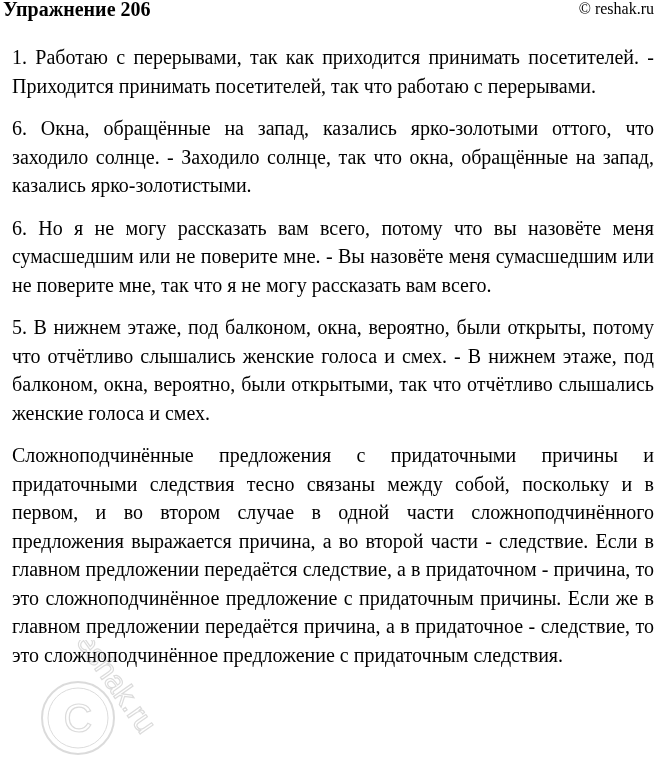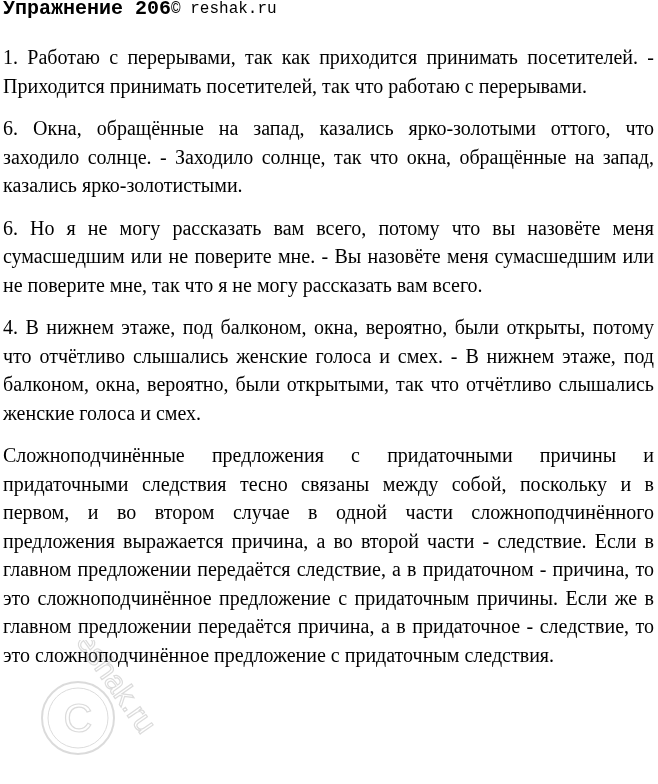--- a/index.html
+++ b/index.html
@@ -3,25 +3,25 @@
 <meta charset="utf-8">
 <style>
   html, body { margin: 0; padding: 0; background: #ffffff; }
   body {
     width: 658px; height: 784px; overflow: hidden; position: relative;
     font-family: "Liberation Serif", "DejaVu Serif", serif;
     color: #000000;
   }
   .header {
     position: absolute; left: 3px; right: 4px; top: 0px; height: 28px;
-    display: flex; justify-content: flex-start; align-items: flex-start; font-family: Liberation Mono, monospace;
+    display: flex; justify-content: space-between; align-items: flex-start;
   }
   .title { font-weight: bold; font-size: 20px; line-height: 20px; margin-top: -1px; }
   .copyright { font-size: 16px; line-height: 20px; margin-top: -1px; }
-  .content { position: absolute; left: 3px; right: 4px; top: 43px; }
+  .content { position: absolute; left: 12px; right: 4px; top: 43px; }
   p {
     margin: 0 0 14px 0;
     font-size: 20px; line-height: 28.5px;
     text-align: justify; text-align-last: left;
     hyphens: none;
   }
   p.last { margin-bottom: 8px; }
   .watermark {
     position: absolute; left: 30px; top: 640px; width: 140px; height: 130px;
     pointer-events: none; opacity: 0.35;
@@ -33,21 +33,21 @@
 
 <div class="header">
   <div class="title">Упражнение 206</div>
   <div class="copyright">© reshak.ru</div>
 </div>
 
 <div class="content">
   <p>1. Работаю с перерывами, так как приходится принимать посетителей. - Приходится принимать посетителей, так что работаю с перерывами.</p>
   <p>6. Окна, обращённые на запад, казались ярко-золотыми оттого, что заходило солнце. - Заходило солнце, так что окна, обращённые на запад, казались ярко-золотистыми.</p>
   <p>6. Но я не могу рассказать вам всего, потому что вы назовёте меня сумасшедшим или не поверите мне. - Вы назовёте меня сумасшедшим или не поверите мне, так что я не могу рассказать вам всего.</p>
-  <p>4. В нижнем этаже, под балконом, окна, вероятно, были открыты, потому что отчётливо слышались женские голоса и смех. - В нижнем этаже, под балконом, окна, вероятно, были открытыми, так что отчётливо слышались женские голоса и смех.</p>
+  <p>5. В нижнем этаже, под балконом, окна, вероятно, были открыты, потому что отчётливо слышались женские голоса и смех. - В нижнем этаже, под балконом, окна, вероятно, были открытыми, так что отчётливо слышались женские голоса и смех.</p>
   <p class="last">Сложноподчинённые предложения с придаточными причины и придаточными следствия тесно связаны между собой, поскольку и в первом, и во втором случае в одной части сложноподчинённого предложения выражается причина, а во второй части - следствие. Если в главном предложении передаётся следствие, а в придаточном - причина, то это сложноподчинённое предложение с придаточным причины. Если же в главном предложении передаётся причина, а в придаточное - следствие, то это сложноподчинённое предложение с придаточным следствия.</p>
 </div>
 
 <div class="watermark">
   <svg viewBox="0 0 140 130">
     <circle cx="48" cy="78" r="36" fill="none" stroke="#9a9a9a" stroke-width="2"></circle>
     <circle cx="48" cy="78" r="30" fill="none" stroke="#9a9a9a" stroke-width="1"></circle>
     <text x="48" y="92" text-anchor="middle" font-size="40" fill="none" stroke="#9a9a9a" stroke-width="1.2" font-family="Liberation Sans, sans-serif">C</text>
     <text x="10" y="30" font-size="30" fill="none" stroke="#9a9a9a" stroke-width="1.2" transform="rotate(55 60 40)" font-family="Liberation Sans, sans-serif">reshak.ru</text>
   </svg>

